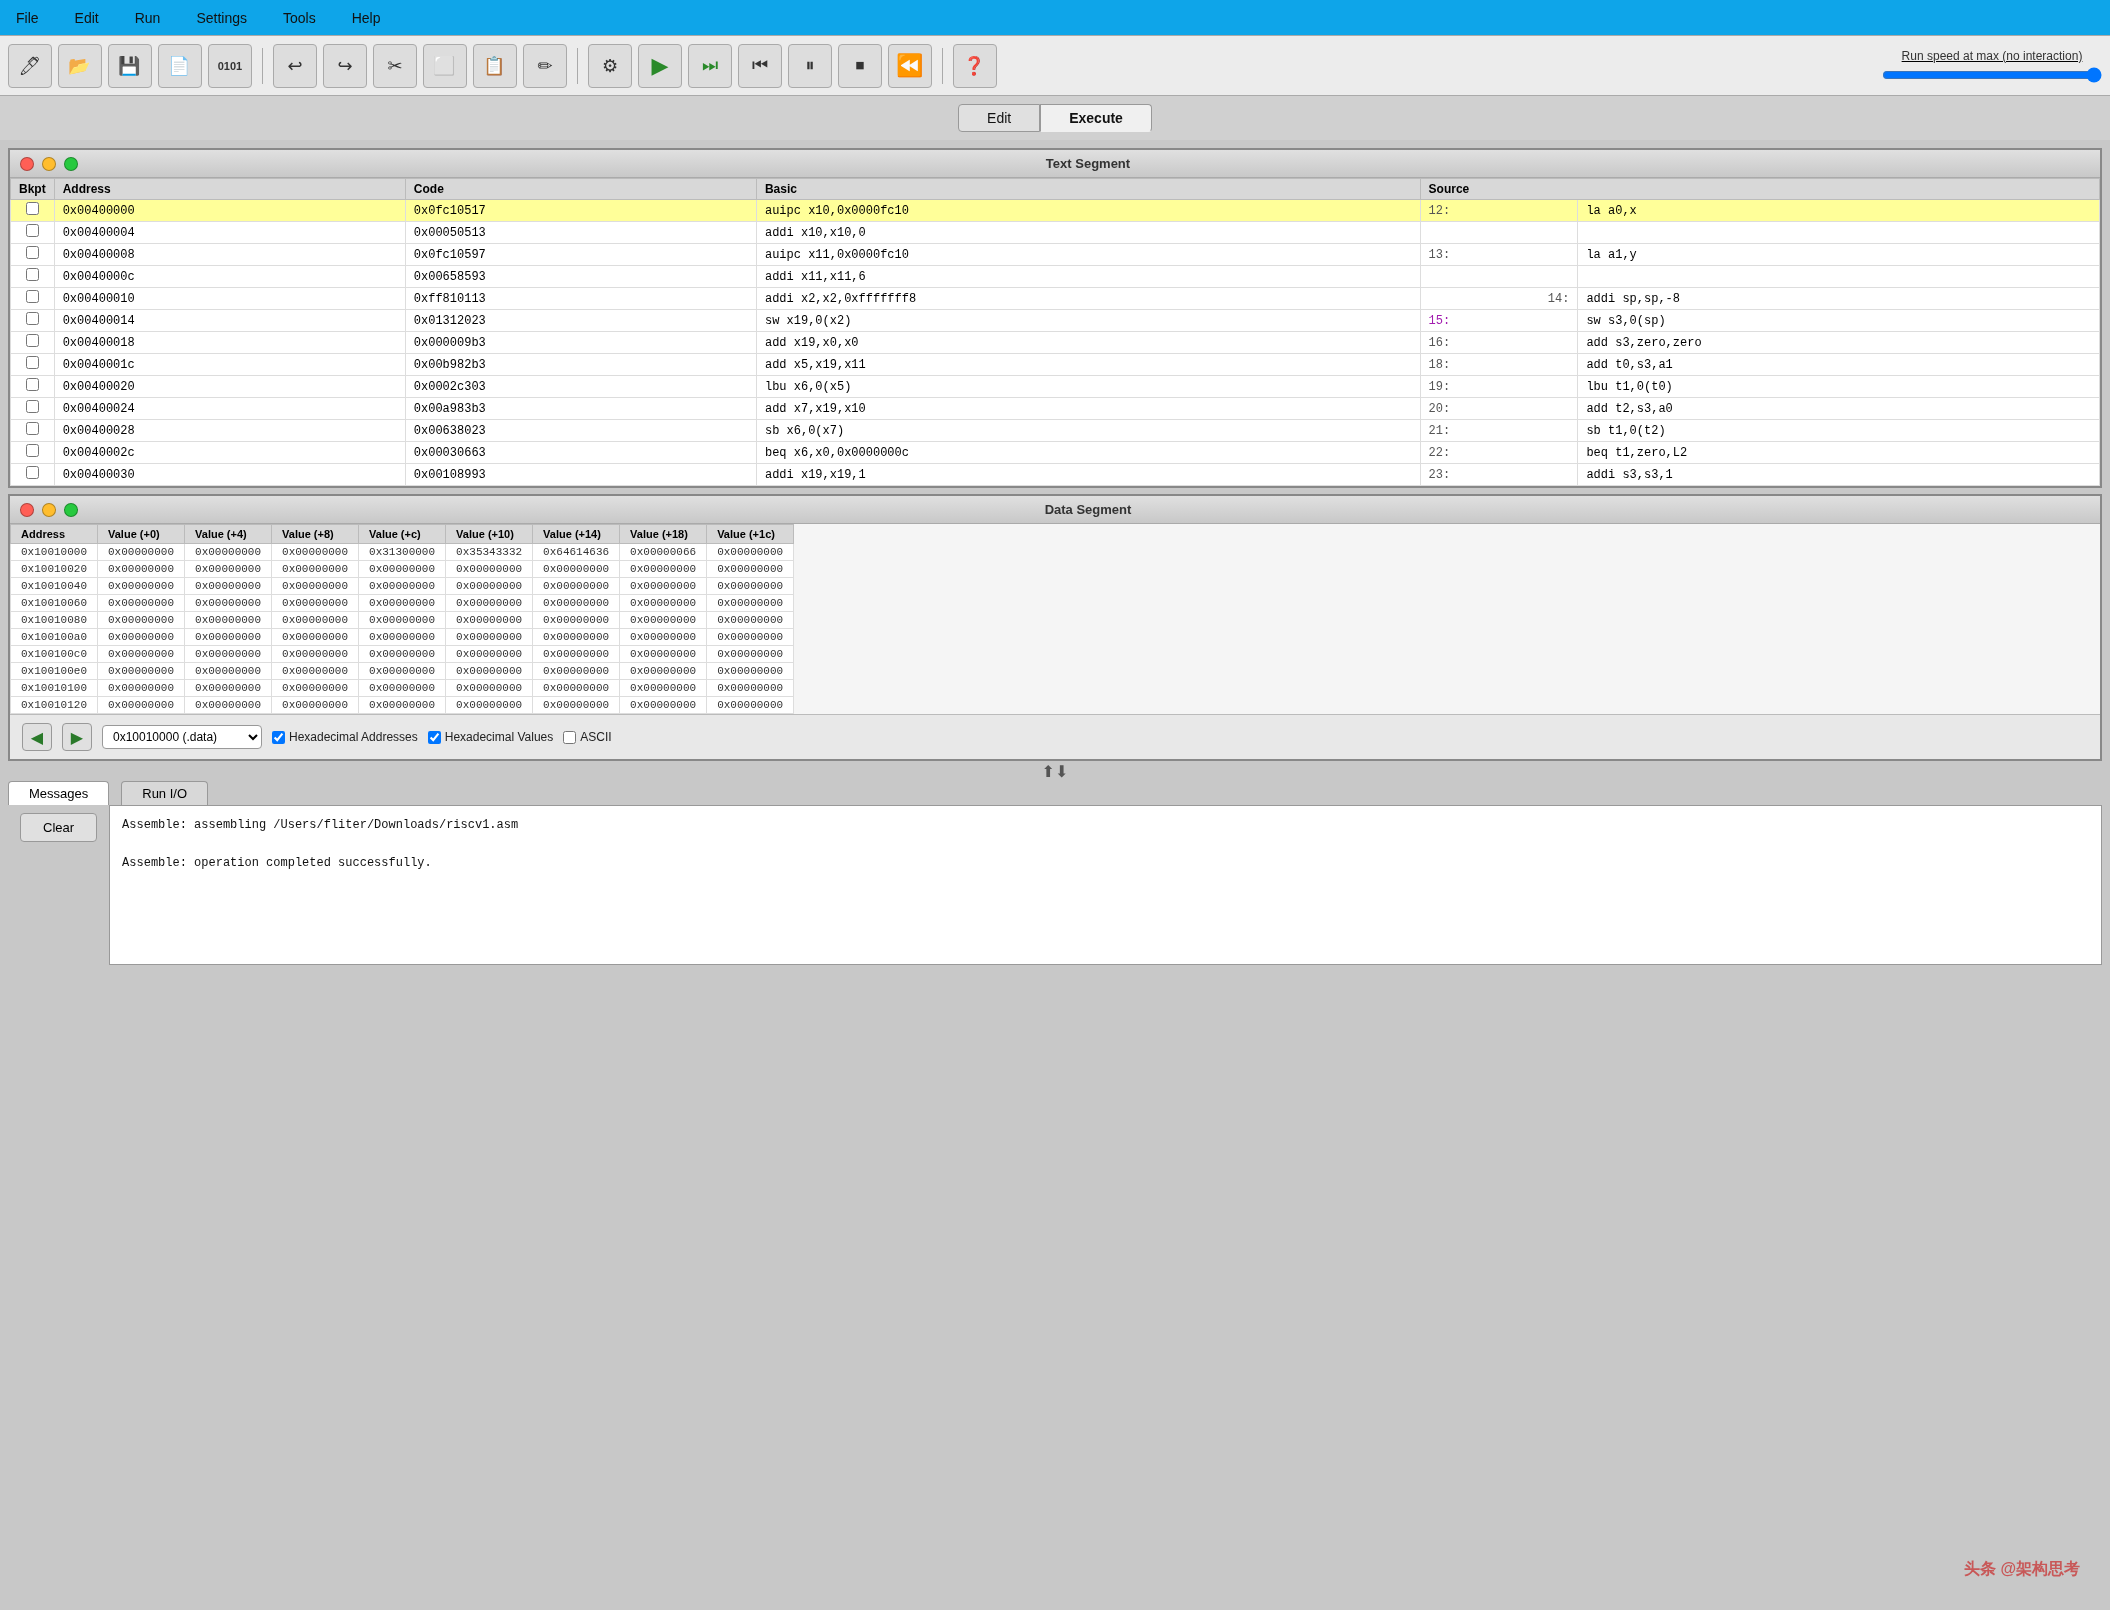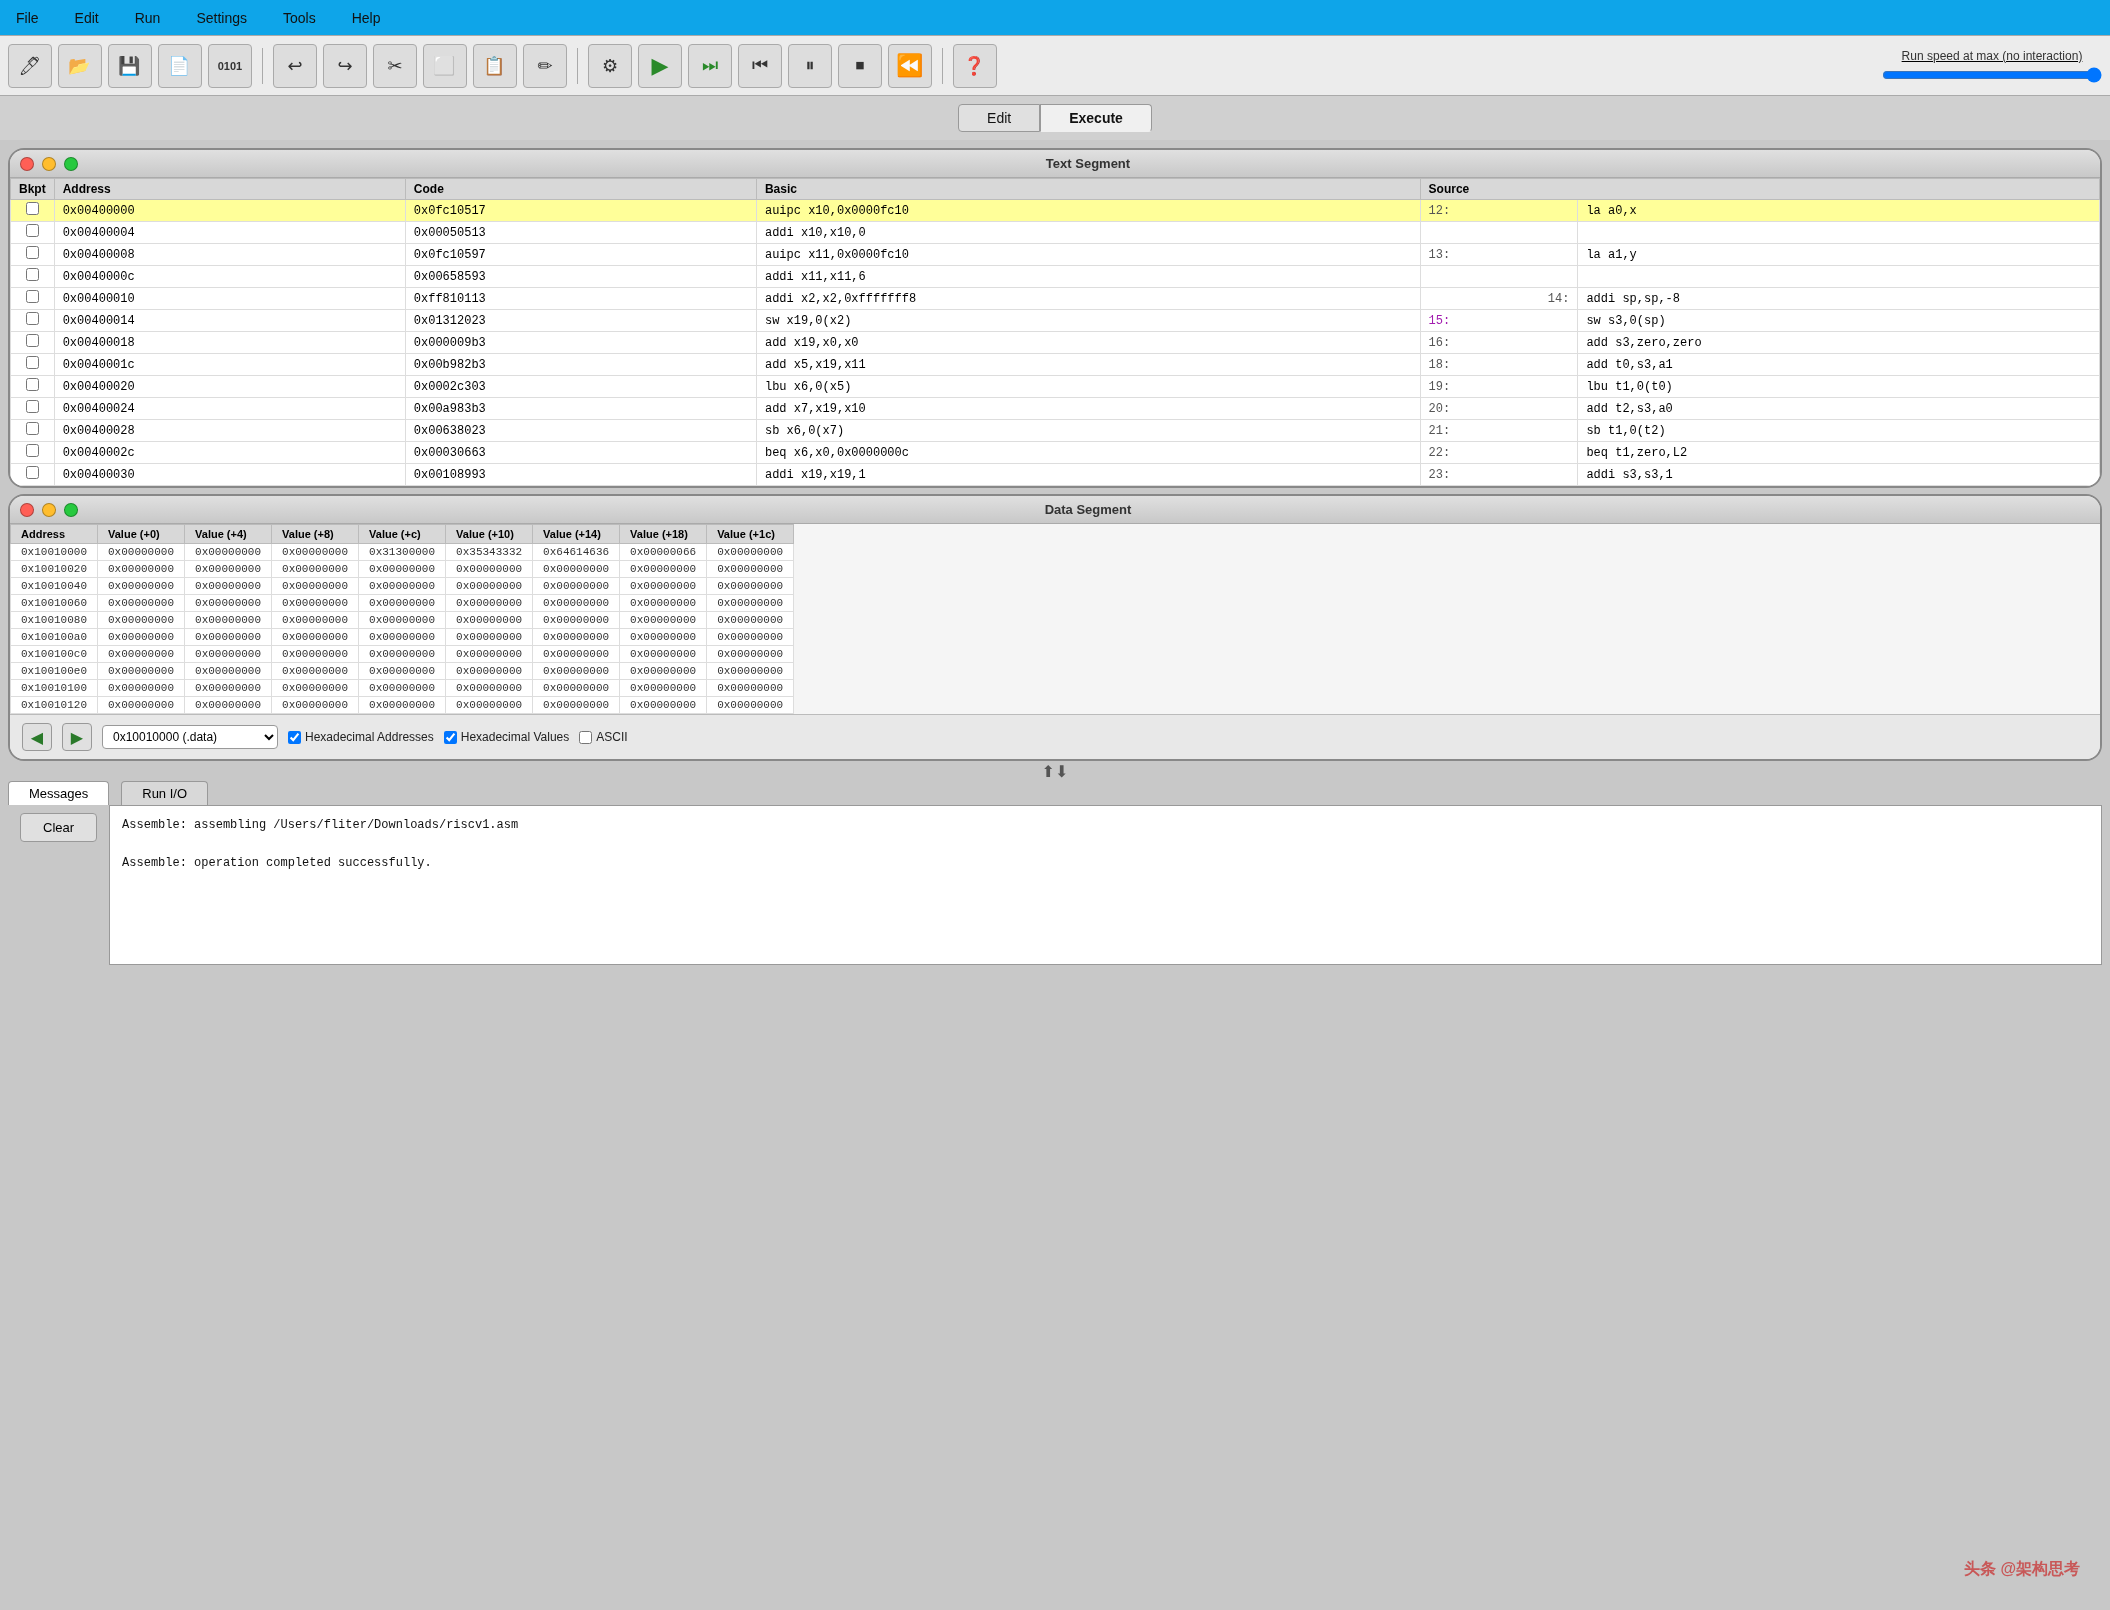--- a/index.html
+++ b/index.html
@@ -104,21 +104,21 @@
       padding: 8px 8px 0 8px;
       display: flex;
       flex-direction: column;
       gap: 6px;
     }
 
     
     .panel {
       background: #f5f5f5;
       border: 2px solid #888;
-      border-radius: 16px;
+      border-radius: 0;
       overflow: hidden;
     }
     .panel-titlebar {
       background: linear-gradient(to bottom, #e0e0e0, #c8c8c8);
       border-bottom: 1px solid #aaa;
       display: flex;
       align-items: center;
       height: 28px;
       padding: 0 10px;
       gap: 8px;
@@ -231,21 +231,21 @@
       cursor: pointer;
       color: #2a7a2a;
       font-size: 16px;
     }
     .addr-select {
       padding: 3px 6px;
       border: 1px solid #999;
       border-radius: 4px;
       background: #fff;
       font-size: 12px;
-      width: 176px;
+      width: 160px;
     }
     .footer-checkbox-label {
       display: flex;
       align-items: center;
       gap: 4px;
       font-size: 12px;
       color: #222;
     }
 
     

